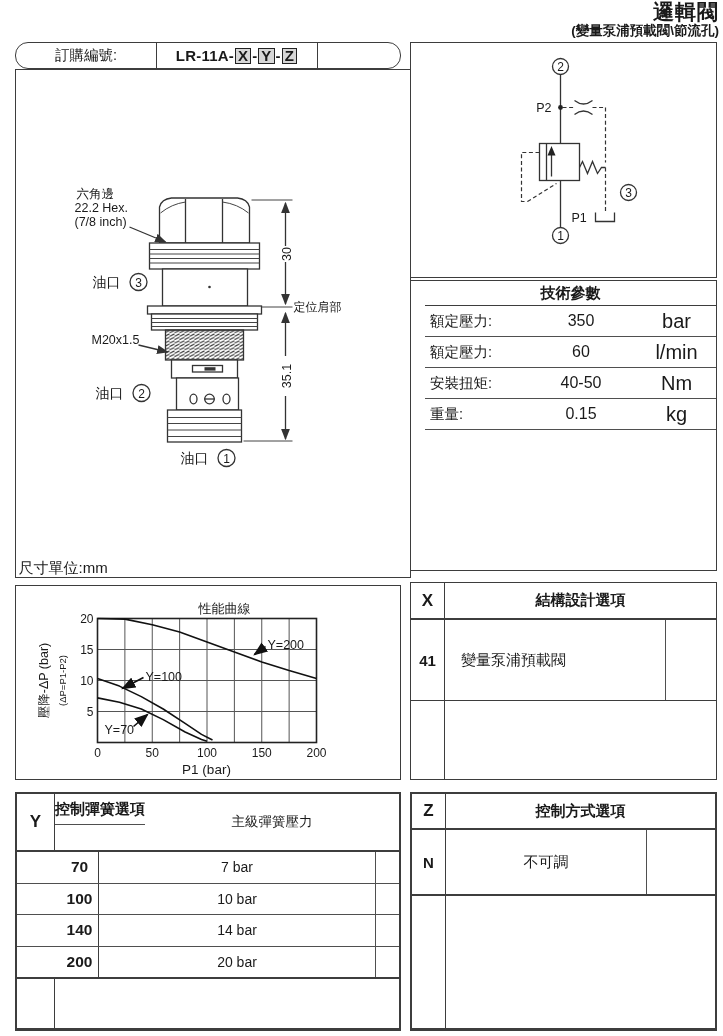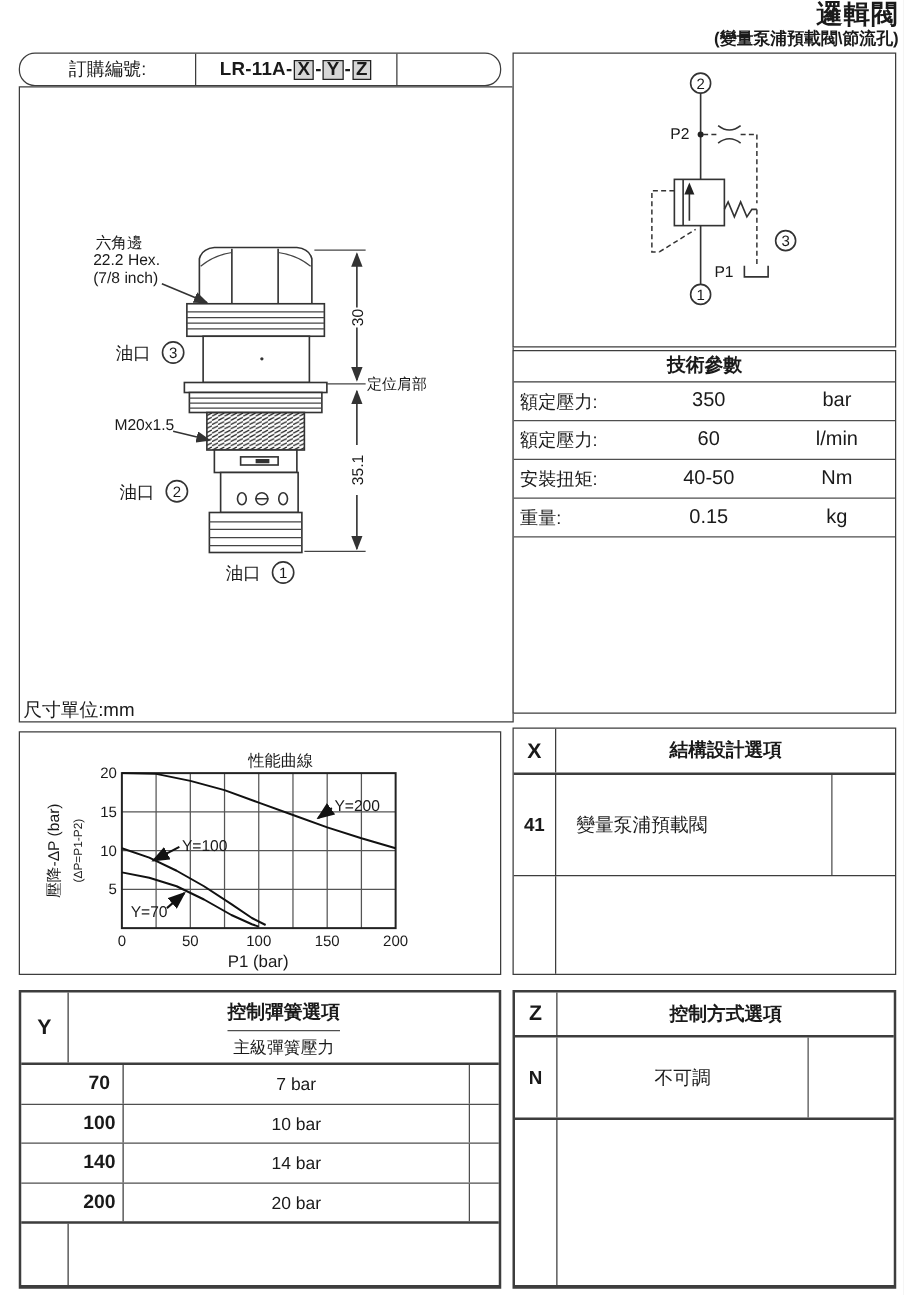--- a/index.html
+++ b/index.html
@@ -14,46 +14,46 @@
   .order-box{left:15px;top:42px;width:386px;height:27px;display:flex;border-radius:13px;}
   .oc1{width:140px;border-right:1.6px solid #3d3d3d;display:flex;align-items:center;justify-content:center;font-size:14.5px;}
   .oc2{width:160px;border-right:1.6px solid #3d3d3d;display:flex;align-items:center;justify-content:center;
        font-weight:bold;font-size:15px;letter-spacing:.2px;}
   .oc3{flex:1;}
   .kbox{display:inline-block;border:1.2px solid #222;background:#d7d7d7;padding:0 2px;margin:0 1px;line-height:14px;}
 
   
   .draw-box{left:15px;top:69px;width:396px;height:509px;}
   .schem-box{left:410px;top:42px;width:307px;height:236px;}
-  .tech-box{left:410px;top:280px;width:307px;height:291px;}
+  .tech-box{left:410px;top:280px;width:307px;height:291px;padding-left:14px;}
   .chart-box{left:15px;top:585px;width:386px;height:195px;}
   .xt-box{left:410px;top:582px;width:307px;height:198px;}
   .yt-box{left:15px;top:792px;width:386px;height:239px;border-width:2px;border-bottom-width:3px;}
   .zt-box{left:410px;top:792px;width:307px;height:239px;border-width:2px;border-bottom-width:3px;}
 
   
   .tech-title{height:24px;border-bottom:1.8px solid #3d3d3d;font-weight:bold;text-align:center;font-size:15px;line-height:24px;}
   .tech-row{display:grid;grid-template-columns:100px 112px 1fr;height:30px;border-bottom:1.4px solid #4f4f4f;align-items:center;}
   .tech-row .lb{padding-left:5px;font-size:14.5px;}
   .tech-row .vl{text-align:center;font-size:16px;}
-  .tech-row .un{text-align:center;font-size:16px;}
+  .tech-row .un{text-align:center;font-size:20px;}
 
   
   .xt-head{display:flex;height:35px;border-bottom:2px solid #3d3d3d;}
   .keycell{width:34px;border-right:1.6px solid #3d3d3d;display:flex;align-items:center;justify-content:center;font-weight:bold;font-size:17px;box-sizing:border-box;}
   .headtitle{flex:1;display:flex;align-items:center;justify-content:center;font-weight:bold;font-size:15px;}
   .xt-row{display:flex;height:80px;border-bottom:1.8px solid #3d3d3d;}
   .xt-desc{width:221px;border-right:1.4px solid #4f4f4f;display:flex;align-items:center;padding-left:16px;font-size:15px;box-sizing:border-box;}
   .fillcell{flex:1;}
   .emptyrow{display:flex;flex:1;}
 
   
   .yt-head{display:flex;height:56px;border-bottom:2.5px solid #3d3d3d;}
   .yt-key{width:38px;border-right:1.6px solid #3d3d3d;display:flex;align-items:center;justify-content:center;font-weight:bold;font-size:17px;box-sizing:border-box;}
-  .yt-hr{flex:1;display:flex;flex-direction:column;align-items:center;}
+  .yt-hr{flex:1;display:flex;flex-direction:row;}
   .yt-title{height:31px;border-bottom:1.4px solid #4f4f4f;display:flex;align-items:center;justify-content:center;font-weight:bold;font-size:15px;box-sizing:border-box;}
   .yt-sub{flex:1;display:flex;align-items:center;justify-content:center;font-size:13.5px;}
   .yt-row{display:flex;height:30.5px;border-bottom:1.4px solid #4f4f4f;padding-left:44px;}
   .yt-row.last{border-bottom:2px solid #3d3d3d;}
   .yt-code{width:38px;border-right:1.6px solid #3d3d3d;display:flex;align-items:center;justify-content:center;font-weight:bold;font-size:15.5px;box-sizing:border-box;}
   .yt-desc{width:277px;border-right:1.4px solid #4f4f4f;display:flex;align-items:center;justify-content:center;font-size:14px;box-sizing:border-box;}
 
   
   .zt-head{display:flex;height:34px;border-bottom:2px solid #3d3d3d;}
   .zt-row{display:flex;height:64px;border-bottom:2px solid #3d3d3d;}

